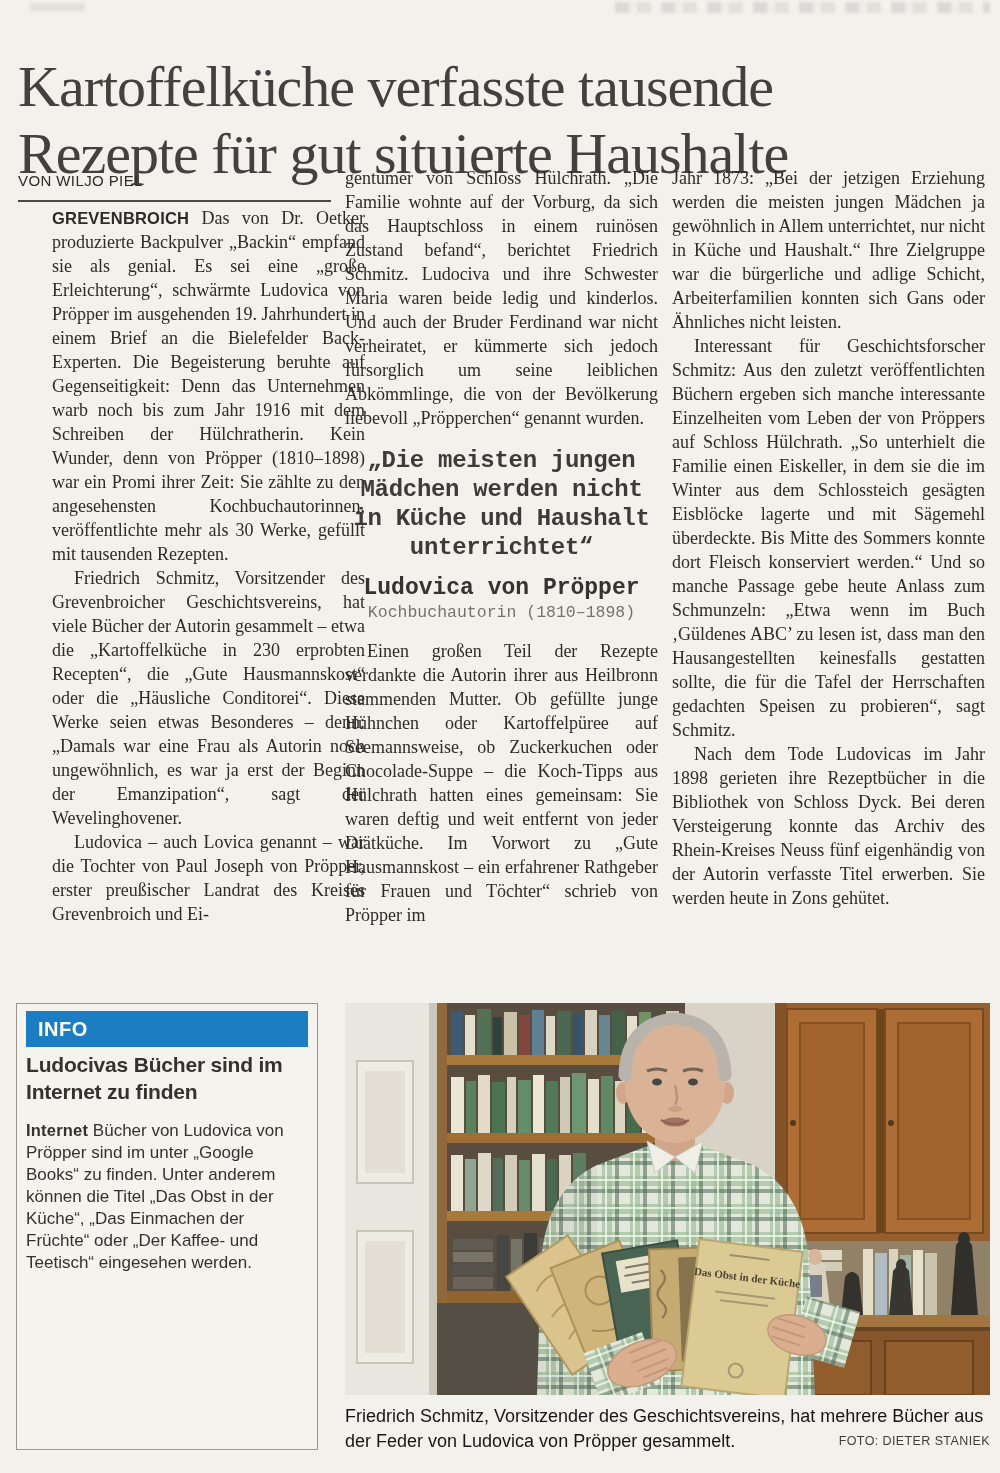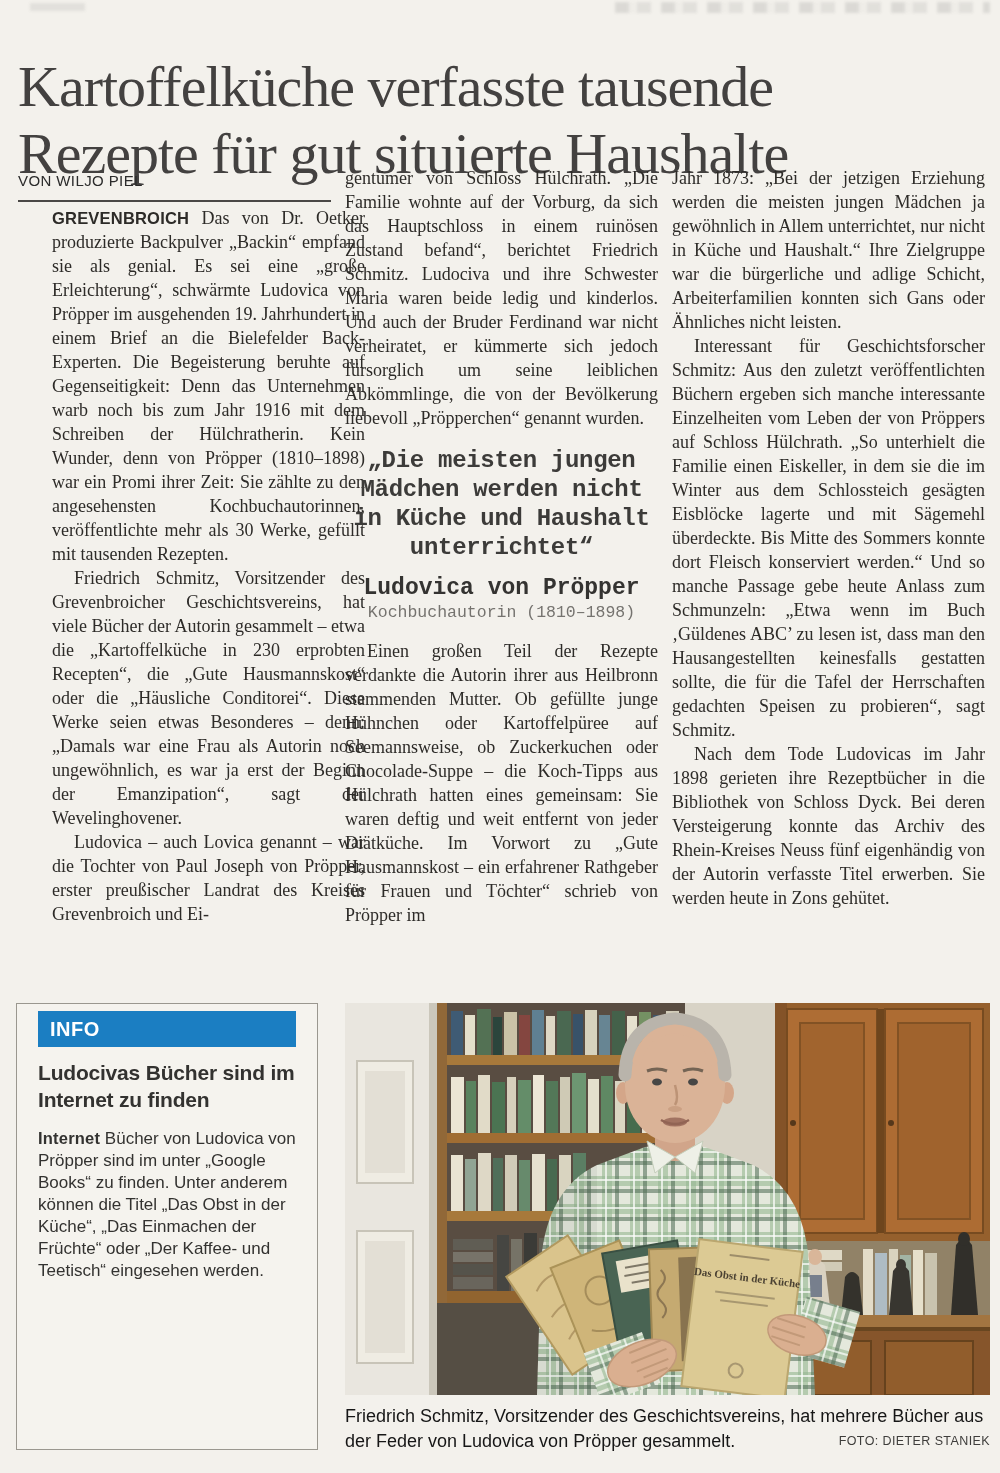--- a/index.html
+++ b/index.html
@@ -44,29 +44,29 @@
   }
   .pull-quote .q{
     font-size:24px;line-height:29px;font-weight:bold;color:#3c3b39;
     letter-spacing:-.3px;
   }
   .pull-quote .a{font-size:23px;font-weight:bold;color:#343331;margin-top:14px;}
   .pull-quote .r{font-size:16.5px;color:#75736f;margin-top:1px;}
   .info-box{
     position:absolute;left:16px;top:1003px;width:302px;height:447px;
     background:#f5f3ee;border:1px solid #9a978f;
-    box-sizing:border-box;padding:7px 21px;
+    box-sizing:border-box;padding:7px 9px;
     font-family:"Liberation Sans","DejaVu Sans",sans-serif;
   }
   .info-bar{
     height:36px;line-height:36px;padding-left:12px;
     color:#ffffff;font-weight:bold;font-size:20px;letter-spacing:.5px;
   }
   .info-title{
-    margin-top:12px;font-size:21px;line-height:27px;font-weight:bold;color:#333230;
+    margin-top:4px;font-size:21px;line-height:27px;font-weight:bold;color:#333230;
     letter-spacing:-.2px;
   }
   .info-body{margin-top:14px;font-size:17px;line-height:22px;color:#333230;}
   .info-body p{margin:0;}
   .photo{
     position:absolute;left:345px;top:1003px;width:645px;height:392px;
     overflow:hidden;
   }
   .photo svg{display:block;}
   .caption{

